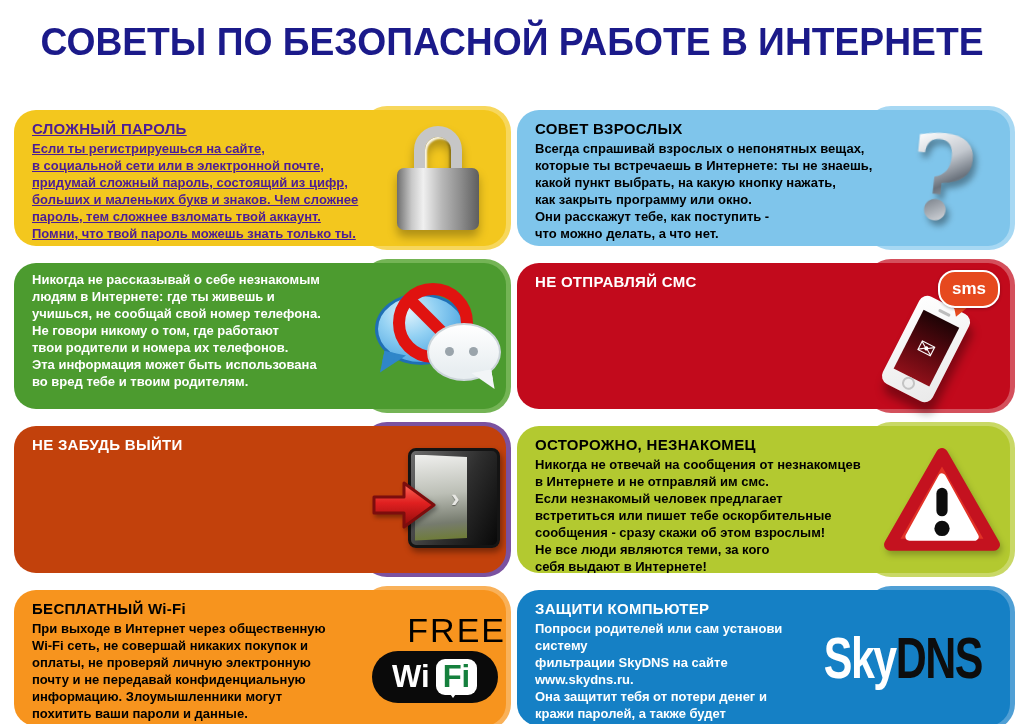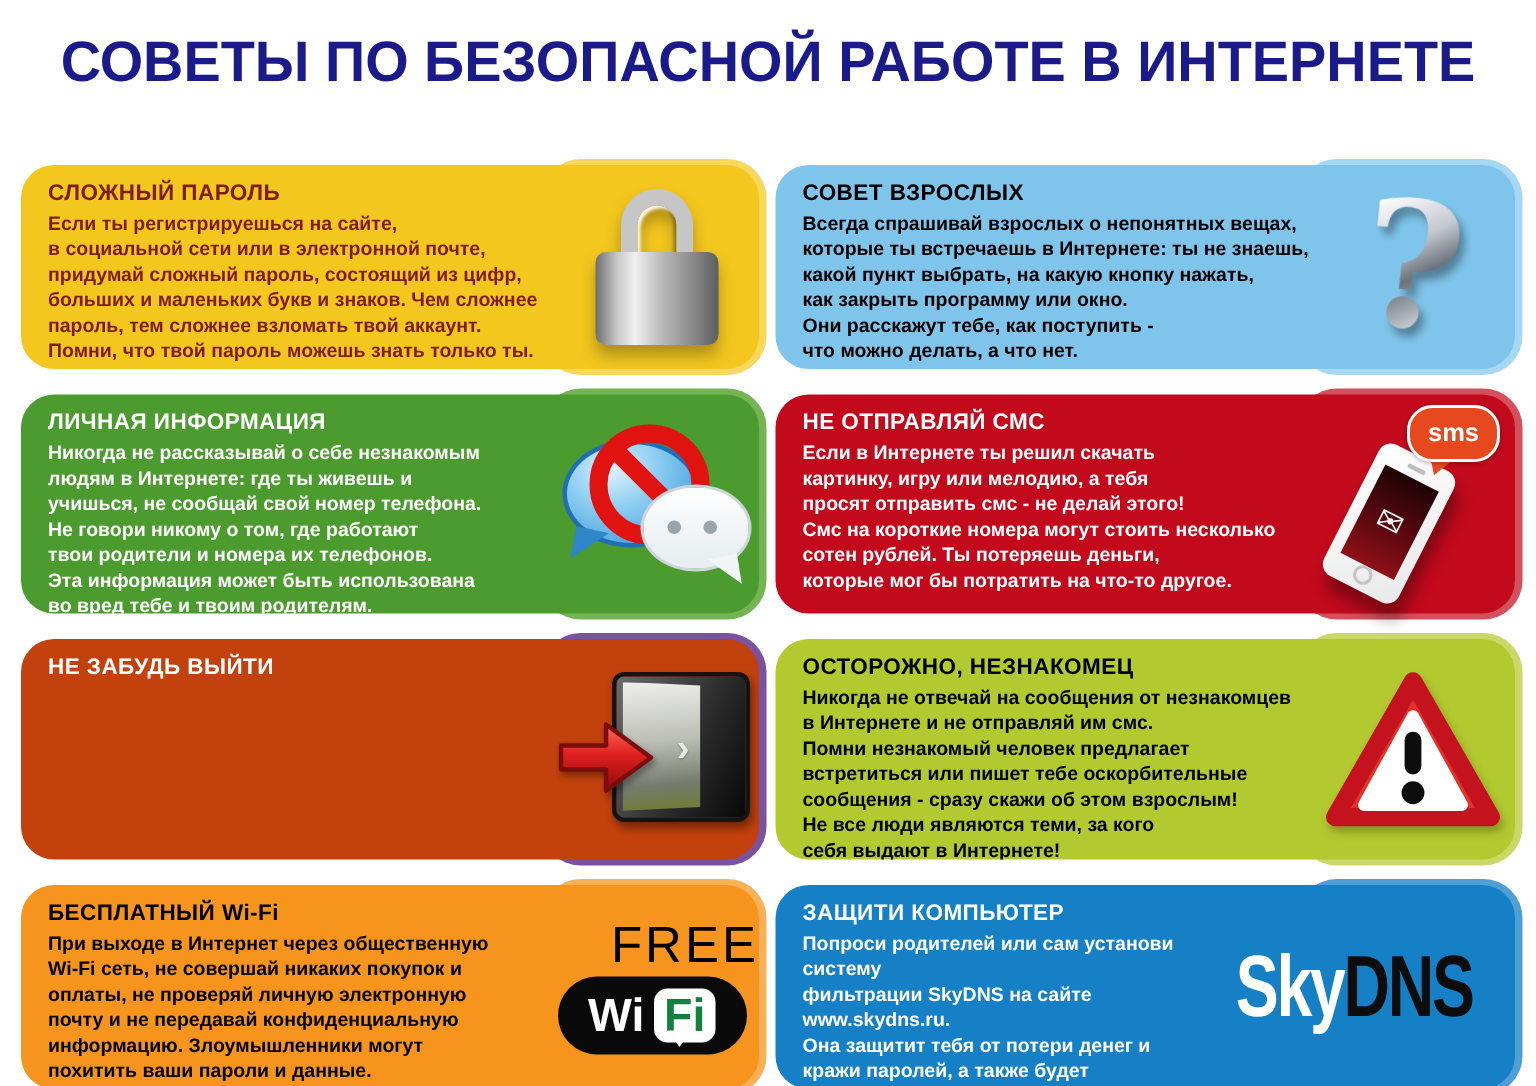--- a/index.html
+++ b/index.html
@@ -181,21 +181,21 @@
 <body>
 
 <div class="poster">
 
   <h1 class="poster-title" style="color: rgb(27, 26, 138);">СОВЕТЫ ПО БЕЗОПАСНОЙ РАБОТЕ В ИНТЕРНЕТЕ</h1>
 
   <div class="grid">
 
     <div class="cell">
       <div class="card-accent" style="background-color: rgb(247, 215, 92);"></div>
-      <section class="card" style="background-color: rgb(243, 199, 30); color: #7f1d1d;">
+      <section class="card" style="background-color: rgb(243, 199, 30); color: #4c1d95; text-decoration: underline;">
         <div class="card-text">
           <h2>СЛОЖНЫЙ ПАРОЛЬ</h2>
           <p>Если ты регистрируешься на сайте,
 в социальной сети или в электронной почте,
 придумай сложный пароль, состоящий из цифр,
 больших и маленьких букв и знаков. Чем сложнее
 пароль, тем сложнее взломать твой аккаунт.
 Помни, что твой пароль можешь знать только ты.</p>
         </div>
         <div class="card-icon">
@@ -222,21 +222,20 @@
         <div class="card-icon">
           <span class="qmark">?</span>
         </div>
       </section>
     </div>
 
     <div class="cell">
       <div class="card-accent" style="background-color: rgb(116, 180, 85);"></div>
       <section class="card" style="background-color: rgb(76, 155, 47); color: rgb(255, 255, 255);">
         <div class="card-text">
-          <h2>ЛИЧНАЯ ИНФОРМАЦИЯ</h2>
           <p>Никогда не рассказывай о себе незнакомым
 людям в Интернете: где ты живешь и
 учишься, не сообщай свой номер телефона.
 Не говори никому о том, где работают
 твои родители и номера их телефонов.
 Эта информация может быть использована
 во вред тебе и твоим родителям.</p>
         </div>
         <div class="card-icon">
           <div class="chat">
@@ -249,26 +248,20 @@
           </div>
         </div>
       </section>
     </div>
 
     <div class="cell">
       <div class="card-accent" style="background-color: rgb(212, 80, 92);"></div>
       <section class="card" style="background-color: rgb(194, 10, 28); color: rgb(255, 255, 255);">
         <div class="card-text">
           <h2>НЕ ОТПРАВЛЯЙ СМС</h2>
-          <p>Если в Интернете ты решил скачать
-картинку, игру или мелодию, а тебя
-просят отправить смс - не делай этого!
-Смс на короткие номера могут стоить несколько
-сотен рублей. Ты потеряешь деньги,
-которые мог бы потратить на что-то другое.</p>
         </div>
         <div class="card-icon">
           <div class="phone-scene">
             <div class="sms-bubble">sms</div>
             <div class="sms-tail"></div>
             <div class="phone-body">
               <div class="phone-speaker"></div>
               <div class="phone-screen">
                 <span class="env">✉</span>
               </div>
@@ -306,21 +299,21 @@
       </section>
     </div>
 
     <div class="cell">
       <div class="card-accent" style="background-color: rgb(201, 216, 102);"></div>
       <section class="card" style="background-color: rgb(179, 201, 48); color: rgb(0, 0, 0);">
         <div class="card-text">
           <h2>ОСТОРОЖНО, НЕЗНАКОМЕЦ</h2>
           <p>Никогда не отвечай на сообщения от незнакомцев
 в Интернете и не отправляй им смс.
-Помни незнакомый человек предлагает
+Если незнакомый человек предлагает
 встретиться или пишет тебе оскорбительные
 сообщения - сразу скажи об этом взрослым!
 Не все люди являются теми, за кого
 себя выдают в Интернете!</p>
         </div>
         <div class="card-icon">
           <svg class="warn-svg" width="118" height="106" viewBox="0 0 116 104">
             <path d="M58 7 L109 96 L7 96 Z" fill="#e23227" stroke="#c4121f" stroke-width="12" stroke-linejoin="round"></path>
             <path d="M58 30 L90 88 L26 88 Z" fill="#ffffff" stroke="#ffffff" stroke-width="8" stroke-linejoin="round"></path>
             <rect x="52.5" y="40" width="11" height="28" rx="5.5" fill="#0d0d0d"></rect>

